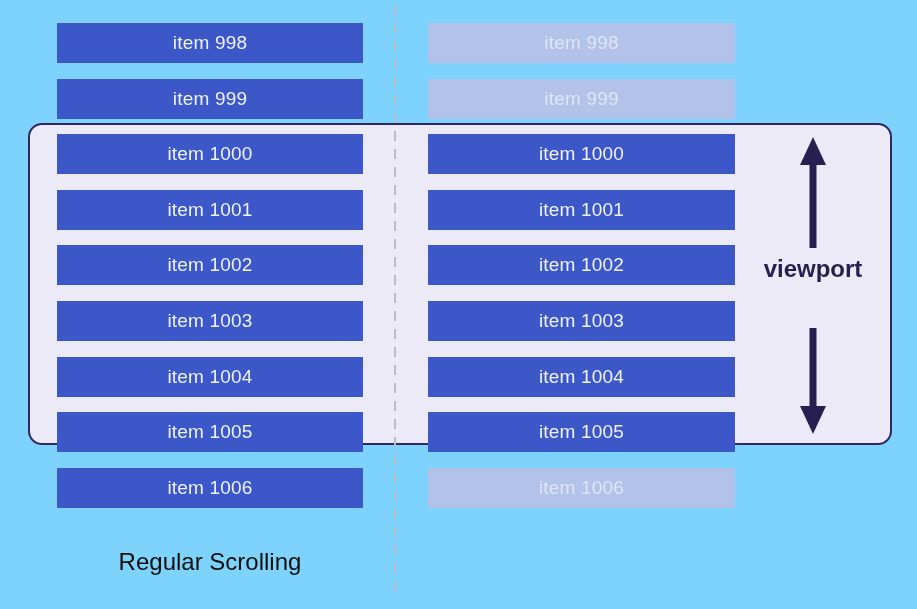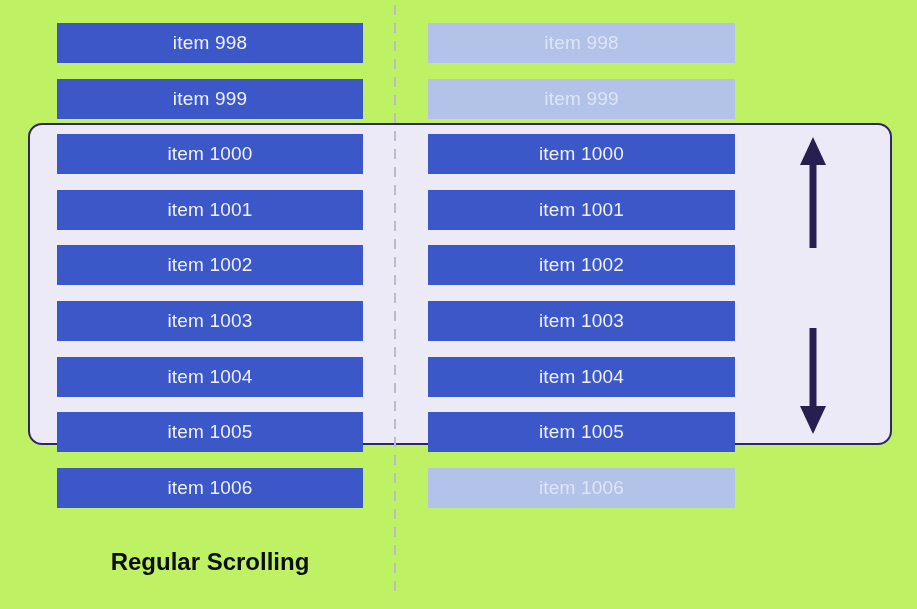--- a/index.html
+++ b/index.html
@@ -5,21 +5,21 @@
   html, body {
     margin: 0;
     padding: 0;
     background: #ffffff;
     font-family: "Liberation Sans", sans-serif;
   }
   .canvas {
     position: relative;
     width: 917px;
     height: 609px;
-    background: #bef264;
+    background: #7dd3fc;
     overflow: hidden;
   }
 
   
   .viewport-rect {
     position: absolute;
     left: 28px;
     top: 123px;
     width: 860px;
     height: 318px;
@@ -87,21 +87,21 @@
     color: var(--arrow);
     z-index: 3;
   }
 
   
   .col-label {
     position: absolute;
     top: 548px;
     text-align: center;
     font-size: 24px;
-    font-weight: bold;
+    font-weight: normal;
     color: var(--label-text);
     z-index: 2;
   }
   .col-label.left  { left: 57px;  width: 306px; }
   .col-label.right { left: 428px; width: 307px; }
 </style>
 </head>
 <body>
 
 <div class="canvas">
@@ -137,17 +137,18 @@
     </div>
 
   <svg class="arrow-svg" width="917" height="609">
     <line class="arrow-line" x1="813" y1="158" x2="813" y2="248"></line>
     <polygon class="arrow-head" points="813,137 800,165 826,165"></polygon>
     <line class="arrow-line" x1="813" y1="328" x2="813" y2="412"></line>
     <polygon class="arrow-head" points="813,434 800,406 826,406"></polygon>
   </svg>
 
   <div class="viewport-label">
+    <div>viewport</div>
   </div>
 
   <div class="col-label left">Regular Scrolling</div>
 
 </div>
 
 </body></html>

